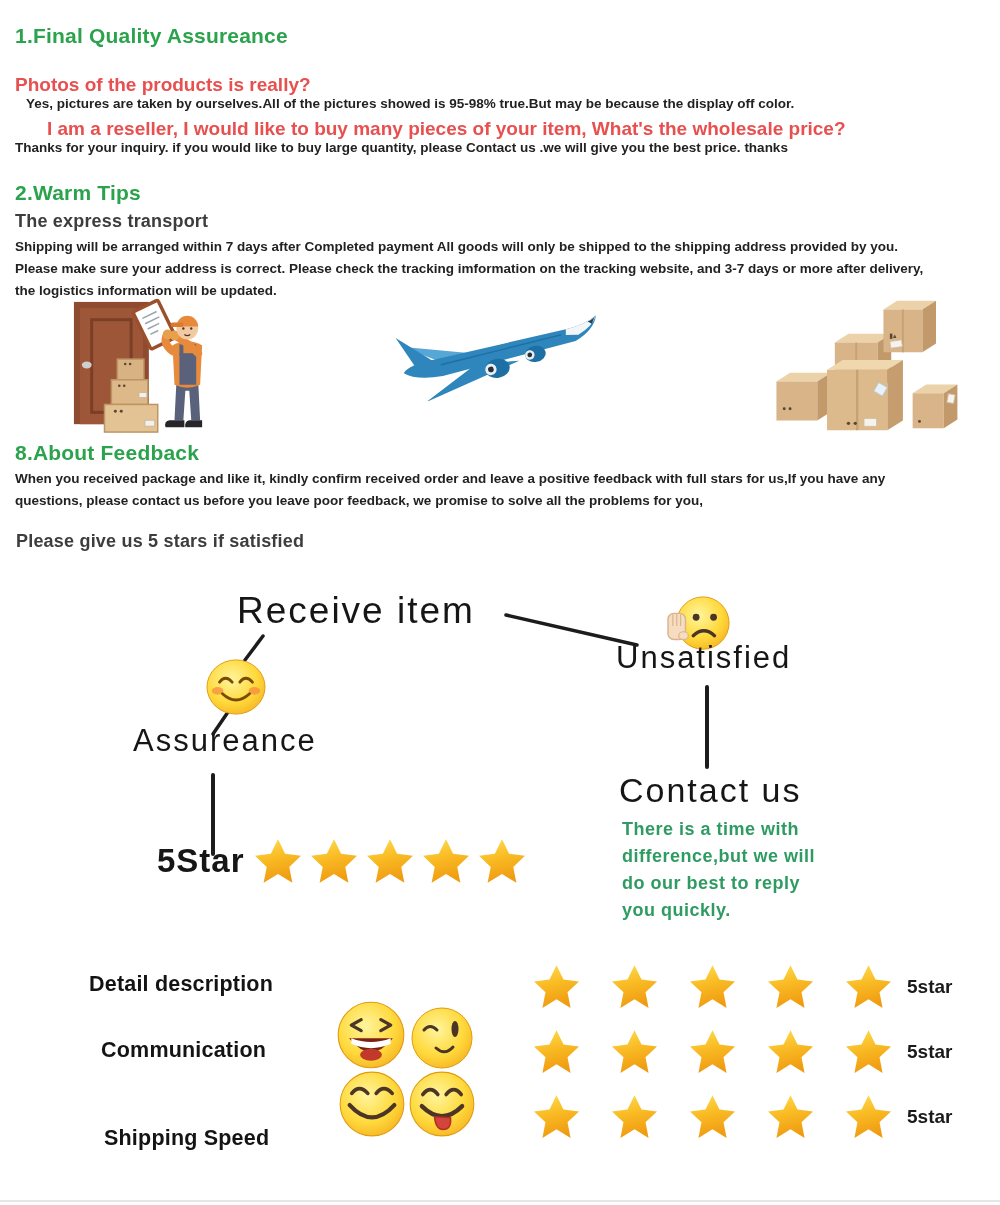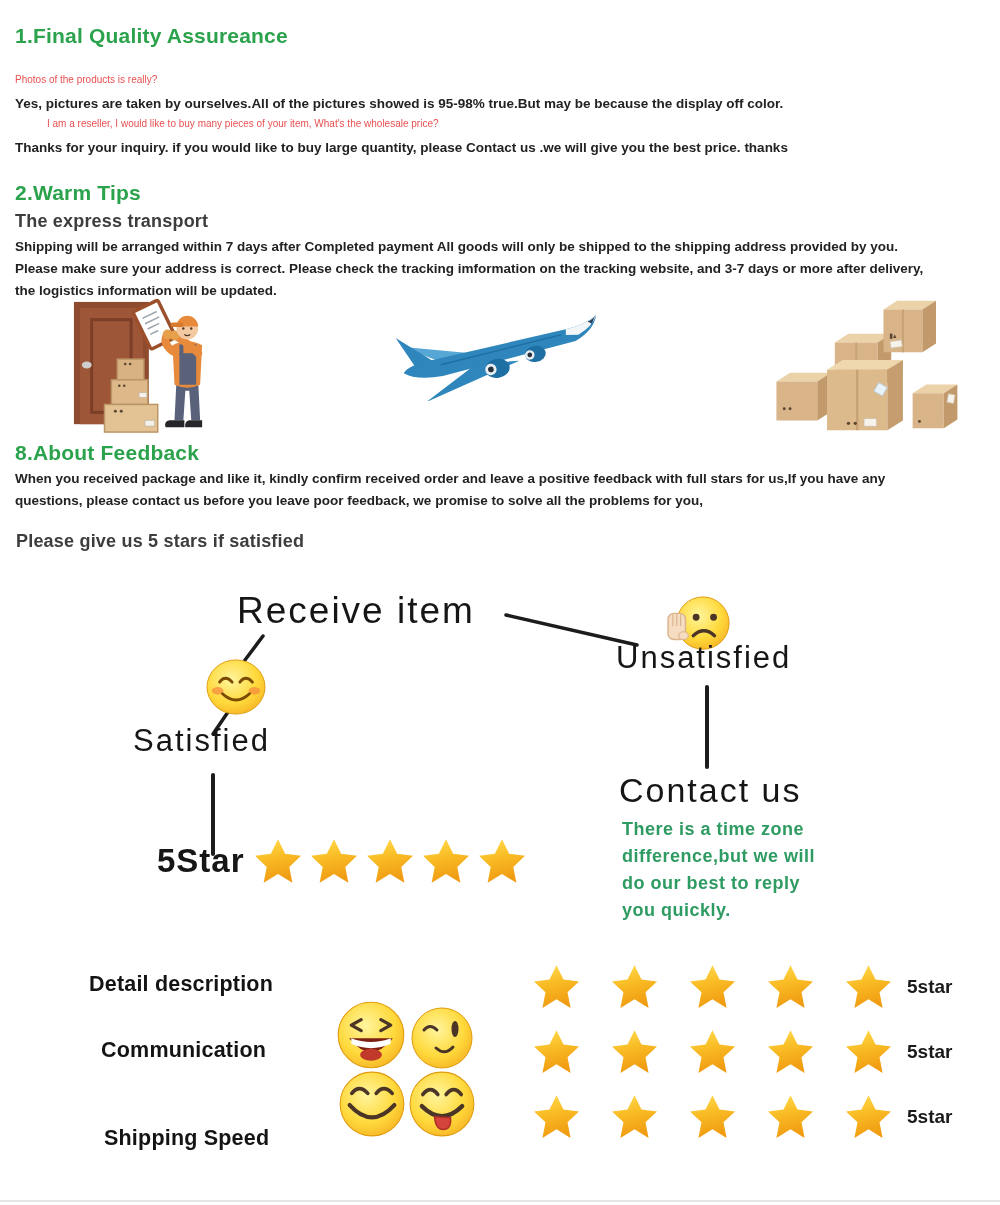--- a/index.html
+++ b/index.html
@@ -2,21 +2,21 @@
 <html style="--heading-green: #2BA24C; --question-red: #E85050; --flow-green: #2E9B62; --star-gold: #F5AC1E;"><head>
 <meta charset="utf-8">
 <style>
   * { margin:0; padding:0; box-sizing:border-box; }
   html,body { background:#ffffff; }
   body { font-family:"Liberation Sans", sans-serif; }
   .page { position:relative; width:1000px; height:1205px; background:#fff; overflow:hidden; }
 
   .h-green { position:absolute; font-size:21px; font-weight:700; color:var(--heading-green,#2BA24C); letter-spacing:.2px; }
   .sub-dark { position:absolute; font-size:18px; font-weight:700; color:#3d3d3d; letter-spacing:.2px; }
-  .q-red { position:absolute; font-size:10px; font-weight:400; color:var(--question-red,#E85050); }
+  .q-red { position:absolute; font-size:19px; font-weight:700; color:var(--question-red,#E85050); }
   .a-dark { position:absolute; font-size:13.5px; font-weight:700; color:#222; }
   .body-text { position:absolute; font-size:13.5px; font-weight:700; color:#222; line-height:22px; white-space:pre-line; }
 
   .flowchart { position:absolute; left:0; top:570px; width:1000px; height:362px; }
   .flow-lines { position:absolute; left:0; top:0; width:1000px; height:362px; }
   .flow-big { position:absolute; color:#161616; letter-spacing:2px; font-weight:500; }
   .flow-receive { left:237px; top:20px; font-size:37px; }
   .flow-satisfied { left:133px; top:153px; font-size:31px; }
   .flow-unsatisfied { left:616px; top:70px; font-size:31px; }
   .flow-contact { left:619px; top:201px; font-size:34px; }
@@ -54,21 +54,21 @@
       <stop offset="0.55" stop-color="#FFD93B"></stop>
       <stop offset="1" stop-color="#F2A51C"></stop>
     </radialGradient>
   </defs>
 </svg>
 
 <div class="page">
 
   <div class="h-green" style="left:15px; top:24px;">1.Final Quality Assureance</div>
   <div class="q-red" style="left:15px; top:74px;">Photos of the products is really?</div>
-  <div class="a-dark" style="left:15px; top:96px;">Yes, pictures are taken by ourselves.All of the pictures showed is 95-98% true.But may be because the display off color.</div>
+  <div class="a-dark" style="left:26px; top:96px;">Yes, pictures are taken by ourselves.All of the pictures showed is 95-98% true.But may be because the display off color.</div>
   <div class="q-red" style="left:15px; top:118px;margin-left:32px;">I am a reseller, I would like to buy many pieces of your item, What's the wholesale price?</div>
   <div class="a-dark" style="left:15px; top:140px;">Thanks for your inquiry. if you would like to buy large quantity, please Contact us .we will give you the best price. thanks</div>
 
   <div class="h-green" style="left:15px; top:181px;">2.Warm Tips</div>
   <div class="sub-dark" style="left:15px; top:211px;">The express transport</div>
   <div class="body-text" style="left:15px; top:236px; width:975px;">Shipping will be arranged within 7 days after Completed payment All goods will only be shipped to the shipping address provided by you.
 Please make sure your address is correct. Please check the tracking imformation on the tracking website, and 3-7 days or more after delivery,
  the logistics information will be updated.</div>
 
   <svg class="illus" style="left:60px; top:296px;" width="158" height="140" viewBox="0 0 160 142">
@@ -190,21 +190,21 @@
 
     <svg style="position:absolute; left:205px; top:88px;" width="62" height="58" viewBox="0 0 64 60">
       <ellipse cx="32" cy="30" rx="30" ry="28" fill="url(#faceGrad)" stroke="#E09B0E" stroke-width="1"></ellipse>
       <path d="M15 25 q6 -8 13 0" stroke="#7a4b00" stroke-width="3" fill="none" stroke-linecap="round"></path>
       <path d="M36 25 q6 -8 13 0" stroke="#7a4b00" stroke-width="3" fill="none" stroke-linecap="round"></path>
       <ellipse cx="13" cy="34" rx="6" ry="4" fill="#F58C3E" opacity="0.75"></ellipse>
       <ellipse cx="51" cy="34" rx="6" ry="4" fill="#F58C3E" opacity="0.75"></ellipse>
       <path d="M18 37 q14 13 28 0" stroke="#7a4b00" stroke-width="3" fill="none" stroke-linecap="round"></path>
     </svg>
 
-    <div class="flow-big flow-satisfied">Satisfied</div>
+    <div class="flow-big flow-satisfied">Assureance</div>
 
     <div class="flow-fivestar">
       <span class="fivestar-label">5Star</span>
       <span class="star-row flow-stars">
           <svg viewBox="0 0 40 40" width="46" height="46">
             <polygon points="20,1 26.2,13.8 40,15.5 29.8,25.2 32.5,39 20,31.4 7.5,39 10.2,25.2 0,15.5 13.8,13.8" fill="url(#goldGrad)"></polygon>
           </svg>
           <svg viewBox="0 0 40 40" width="46" height="46">
             <polygon points="20,1 26.2,13.8 40,15.5 29.8,25.2 32.5,39 20,31.4 7.5,39 10.2,25.2 0,15.5 13.8,13.8" fill="url(#goldGrad)"></polygon>
           </svg>
@@ -229,21 +229,21 @@
         <rect x="2" y="20" width="18" height="27" rx="6" fill="#F6DCC0" stroke="#D9B48E" stroke-width="1.5"></rect>
         <line x1="7" y1="21" x2="7" y2="33" stroke="#D9B48E" stroke-width="1.2"></line>
         <line x1="11" y1="20" x2="11" y2="33" stroke="#D9B48E" stroke-width="1.2"></line>
         <line x1="15" y1="21" x2="15" y2="33" stroke="#D9B48E" stroke-width="1.2"></line>
         <ellipse cx="18" cy="43" rx="5" ry="4" fill="#F6DCC0" stroke="#D9B48E" stroke-width="1.2"></ellipse>
       </g>
     </svg>
 
     <div class="flow-big flow-contact">Contact us</div>
     <div class="flow-big flow-unsatisfied">Unsatisfied</div>
-    <div class="flow-note">There is a time zone
+    <div class="flow-note">There is a time with
 difference,but we will
 do our best to reply
 you quickly.</div>
   </div>
 
   <div class="ratings">
     <div class="rate-label" style="left:73px; top:24px;">Detail description</div>
     <div class="rate-label" style="left:85px; top:90px;">Communication</div>
     <div class="rate-label" style="left:88px; top:178px;">Shipping Speed</div>
 

